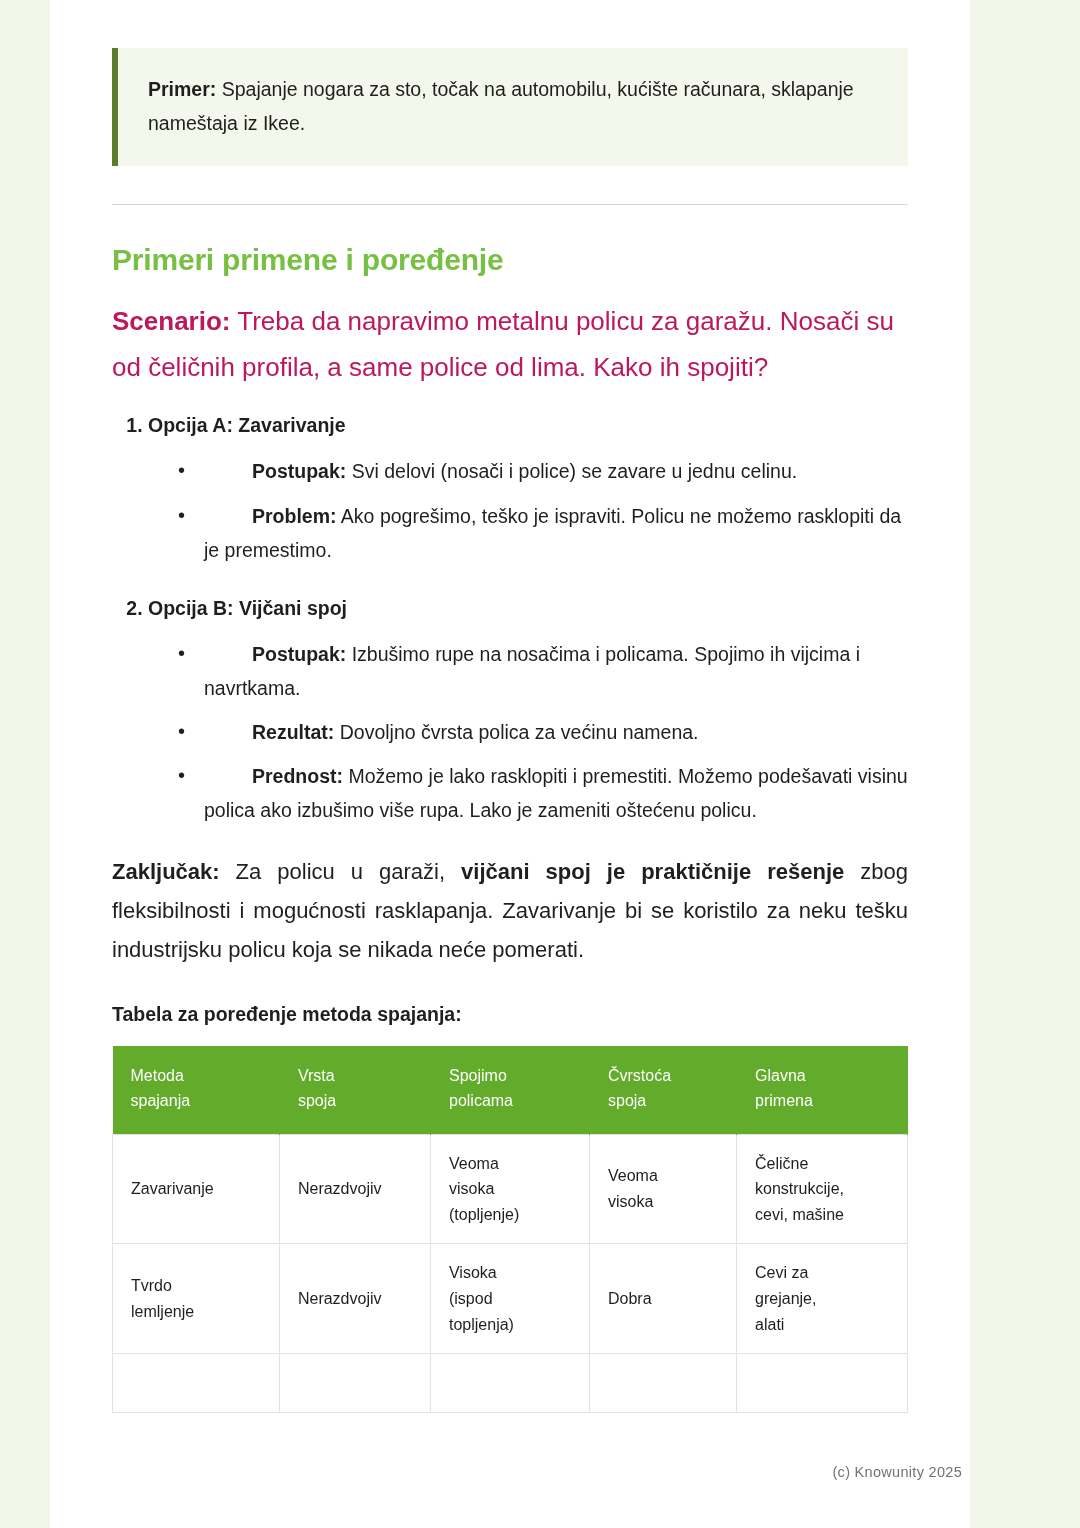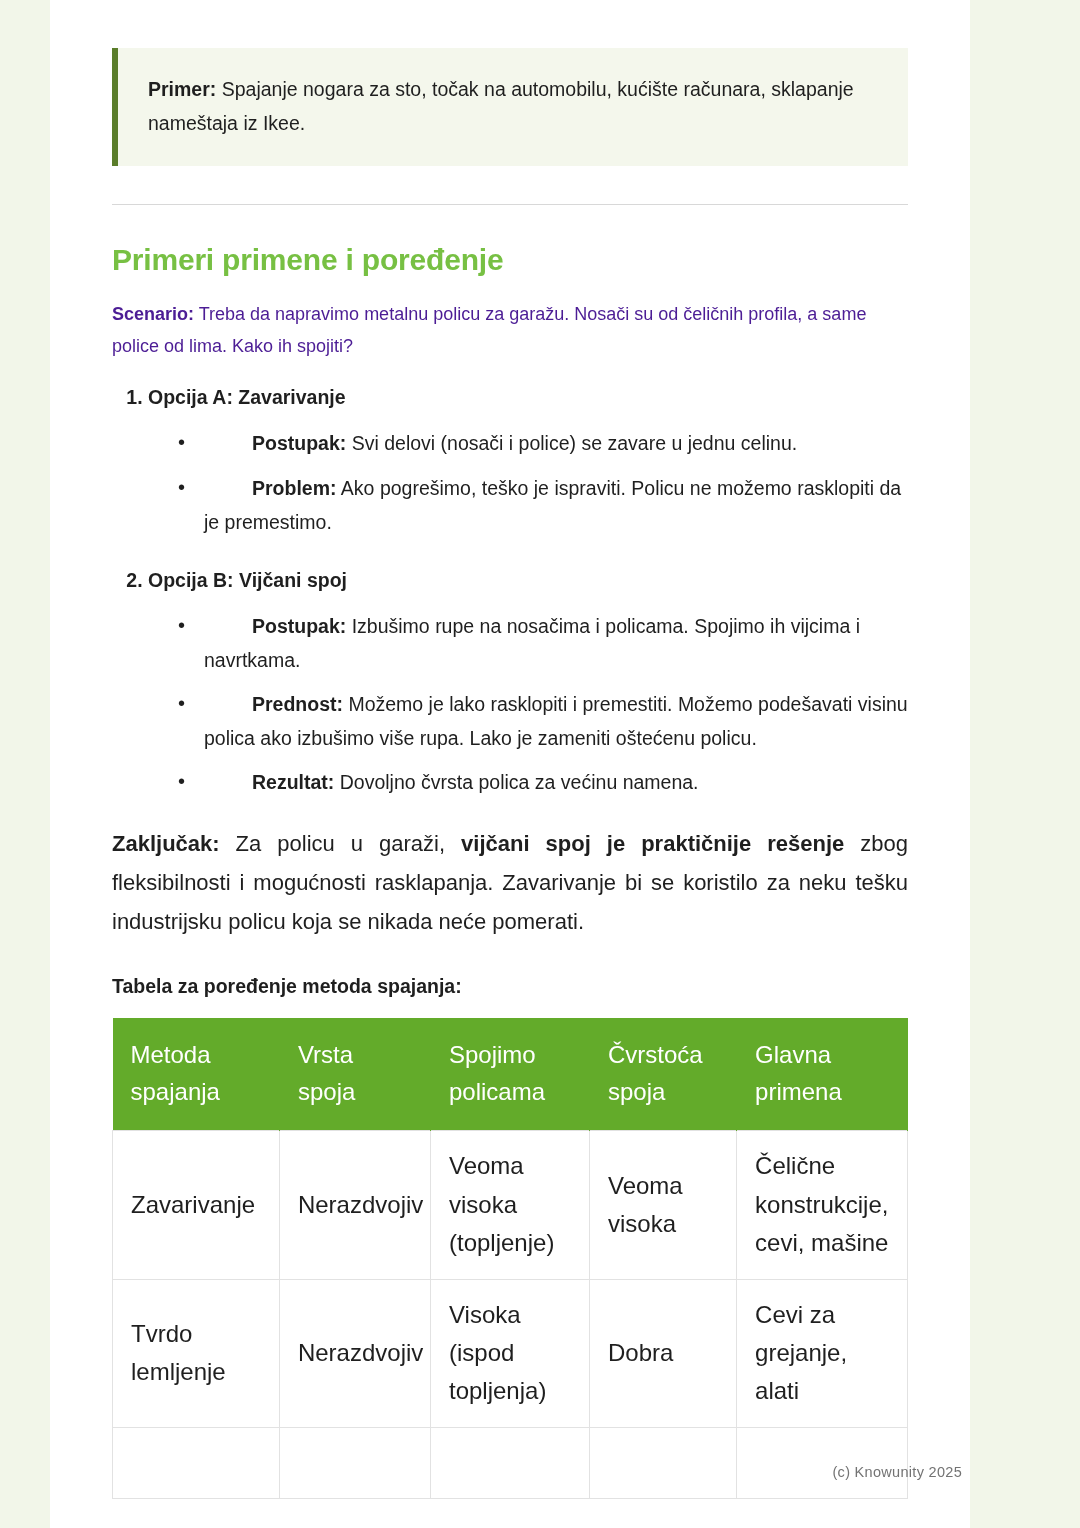--- a/index.html
+++ b/index.html
@@ -66,23 +66,23 @@
 
   h2.section-title {
     color: #77c043;
     font-size: 30px;
     font-weight: bold;
     margin: 38px 0 22px 0;
     letter-spacing: -0.2px;
   }
 
   p.body {
-    font-size: 18px;
+    font-size: 26px;
     line-height: 1.75;
-    color: #4c1d95;
+    color: #be185d;
     margin: 0 0 14px 0;
   }
   p.body b { font-weight: bold; }
 
   ol.opts {
     margin: 18px 0 0 0;
     padding-left: 36px;
     font-size: 19.5px;
     line-height: 1.75;
   }
@@ -126,21 +126,21 @@
     font-size: 19.5px;
     font-weight: bold;
     color: #1f1f1f;
     margin: 34px 0 20px 0;
   }
 
   table.cmp {
     width: 100%;
     border-collapse: collapse;
     table-layout: fixed;
-    font-size: 24px;
+    font-size: 16px;
   }
   table.cmp thead th {
     background: #63ab2a;
     color: #ffffff;
     font-weight: normal;
     text-align: left;
     padding: 18px 18px 20px 18px;
     line-height: 1.55;
     border-right: 1px solid #63ab2a;
     vertical-align: top;
@@ -202,24 +202,24 @@
         </li>
       </ul>
     </li>
     <li>
       <span>Opcija B: Vijčani spoj</span>
       <ul class="sub">
         <li>
           <b>Postupak:</b><span> Izbušimo rupe na nosačima i policama. Spojimo ih vijcima i navrtkama.</span>
         </li>
         <li>
+          <b>Rezultat:</b><span> Dovoljno čvrsta polica za većinu namena.</span>
+        </li>
+        <li>
           <b>Prednost:</b><span> Možemo je lako rasklopiti i premestiti. Možemo podešavati visinu polica ako izbušimo više rupa. Lako je zameniti oštećenu policu.</span>
-        </li>
-        <li>
-          <b>Rezultat:</b><span> Dovoljno čvrsta polica za većinu namena.</span>
         </li>
       </ul>
     </li>
   </ol>
 
   <p class="conclusion">
     <b>Zaključak:</b><span> Za policu u garaži, </span><b>vijčani spoj je praktičnije rešenje</b><span> zbog fleksibilnosti i mogućnosti rasklapanja. Zavarivanje bi se koristilo za neku tešku industrijsku policu koja se nikada neće pomerati.</span>
   </p>
 
   <p class="table-caption">Tabela za poređenje metoda spajanja:</p>

